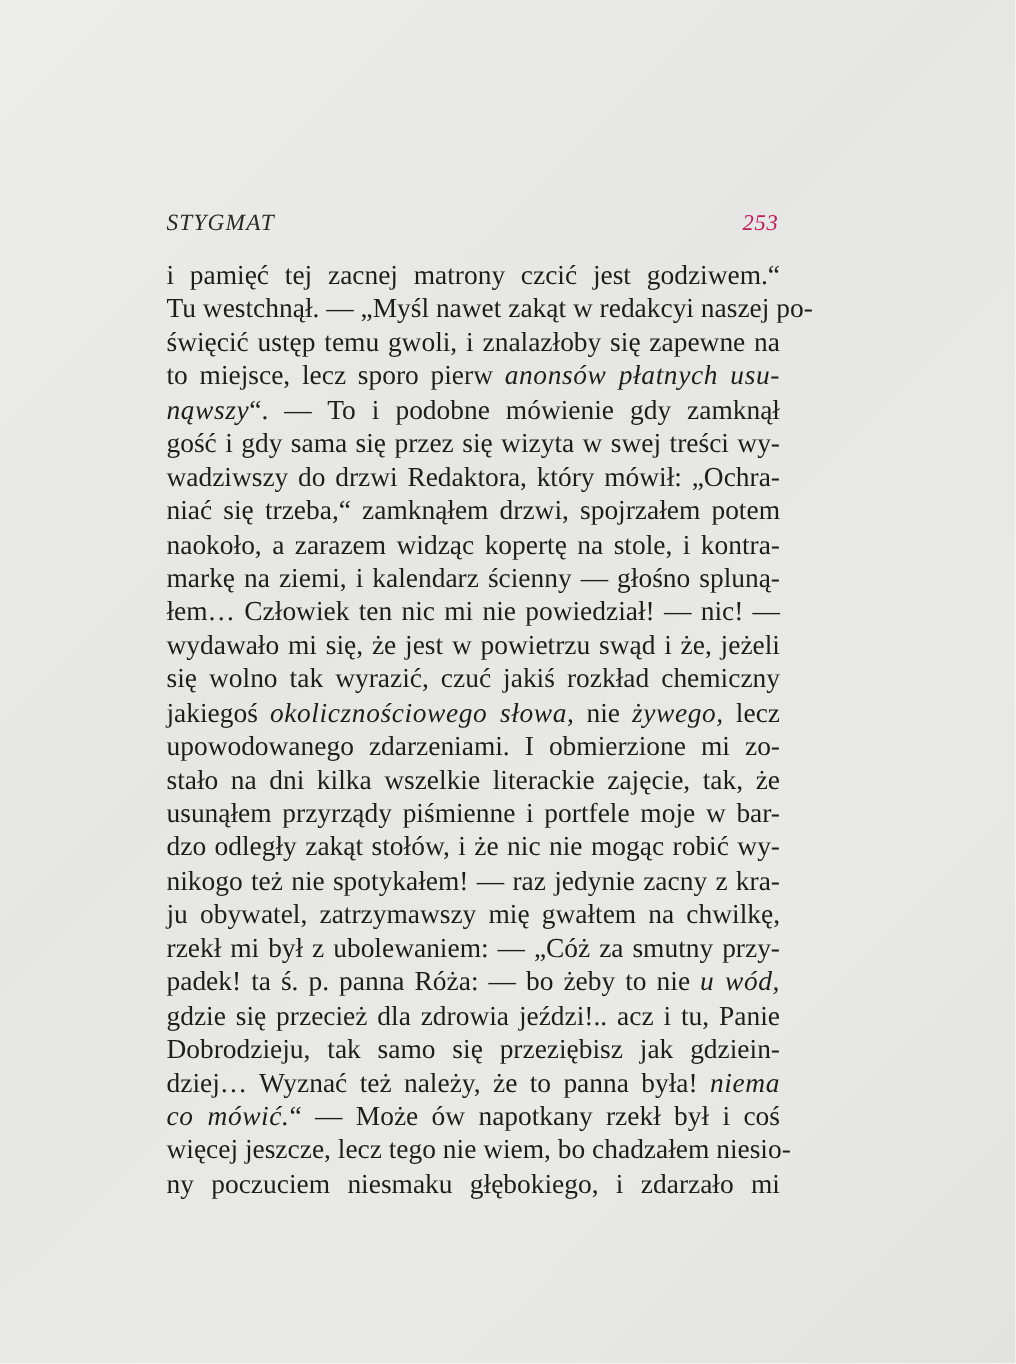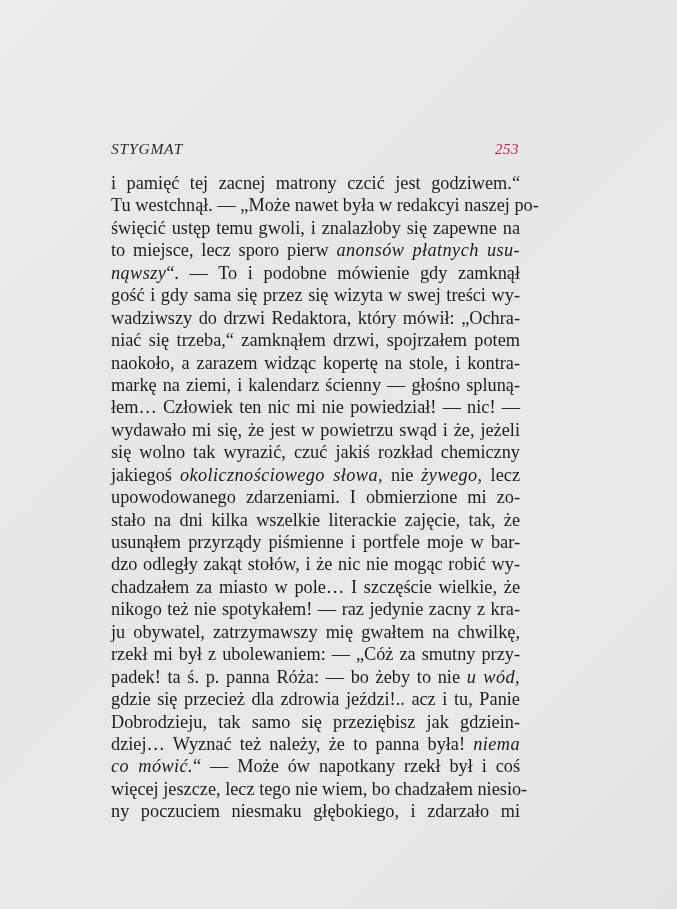--- a/index.html
+++ b/index.html
@@ -72,38 +72,37 @@
 </head>
 <body>
 
 <div class="page">
   <div class="running-head">
     <span class="running-title">STYGMAT</span>
     <span class="page-number">253</span>
   </div>
   <div class="body-text" id="body-text">
       <span class="line"><span>i pamięć tej zacnej matrony czcić jest godziwem.“</span></span>
-      <span class="line"><span>Tu westchnął. — „Może nawet była w redakcyi naszej po-</span></span>
+      <span class="line"><span>Tu westchnął. — „Myśl nawet zakąt w redakcyi naszej po-</span></span>
       <span class="line"><span>święcić ustęp temu gwoli, i znalazłoby się zapewne na</span></span>
       <span class="line"><span>to miejsce, lecz sporo pierw </span><i>anonsów płatnych usu-</i></span>
       <span class="line"><i>nąwszy</i><span>“. — To i podobne mówienie gdy zamknął</span></span>
       <span class="line"><span>gość i gdy sama się przez się wizyta w swej treści wy-</span></span>
       <span class="line"><span>wadziwszy do drzwi Redaktora, który mówił: „Ochra-</span></span>
       <span class="line"><span>niać się trzeba,“ zamknąłem drzwi, spojrzałem potem</span></span>
       <span class="line"><span>naokoło, a zarazem widząc kopertę na stole, i kontra-</span></span>
       <span class="line"><span>markę na ziemi, i kalendarz ścienny — głośno spluną-</span></span>
       <span class="line"><span>łem… Człowiek ten nic mi nie powiedział! — nic! —</span></span>
       <span class="line"><span>wydawało mi się, że jest w powietrzu swąd i że, jeżeli</span></span>
       <span class="line"><span>się wolno tak wyrazić, czuć jakiś rozkład chemiczny</span></span>
       <span class="line"><span>jakiegoś </span><i>okolicznościowego słowa,</i><span> nie </span><i>żywego,</i><span> lecz</span></span>
       <span class="line"><span>upowodowanego zdarzeniami. I obmierzione mi zo-</span></span>
       <span class="line"><span>stało na dni kilka wszelkie literackie zajęcie, tak, że</span></span>
       <span class="line"><span>usunąłem przyrządy piśmienne i portfele moje w bar-</span></span>
       <span class="line"><span>dzo odległy zakąt stołów, i że nic nie mogąc robić wy-</span></span>
-      <span class="line"><span>chadzałem za miasto w pole… I szczęście wielkie, że</span></span>
       <span class="line"><span>nikogo też nie spotykałem! — raz jedynie zacny z kra-</span></span>
       <span class="line"><span>ju obywatel, zatrzymawszy mię gwałtem na chwilkę,</span></span>
       <span class="line"><span>rzekł mi był z ubolewaniem: — „Cóż za smutny przy-</span></span>
       <span class="line"><span>padek! ta ś. p. panna Róża: — bo żeby to nie </span><i>u wód,</i></span>
       <span class="line"><span>gdzie się przecież dla zdrowia jeździ!.. acz i tu, Panie</span></span>
       <span class="line"><span>Dobrodzieju, tak samo się przeziębisz jak gdziein-</span></span>
       <span class="line"><span>dziej… Wyznać też należy, że to panna była! </span><i>niema</i></span>
       <span class="line"><i>co mówić.</i><span>“ — Może ów napotkany rzekł był i coś</span></span>
       <span class="line"><span>więcej jeszcze, lecz tego nie wiem, bo chadzałem niesio-</span></span>
       <span class="line last"><span>ny poczuciem niesmaku głębokiego, i zdarzało mi</span></span>

